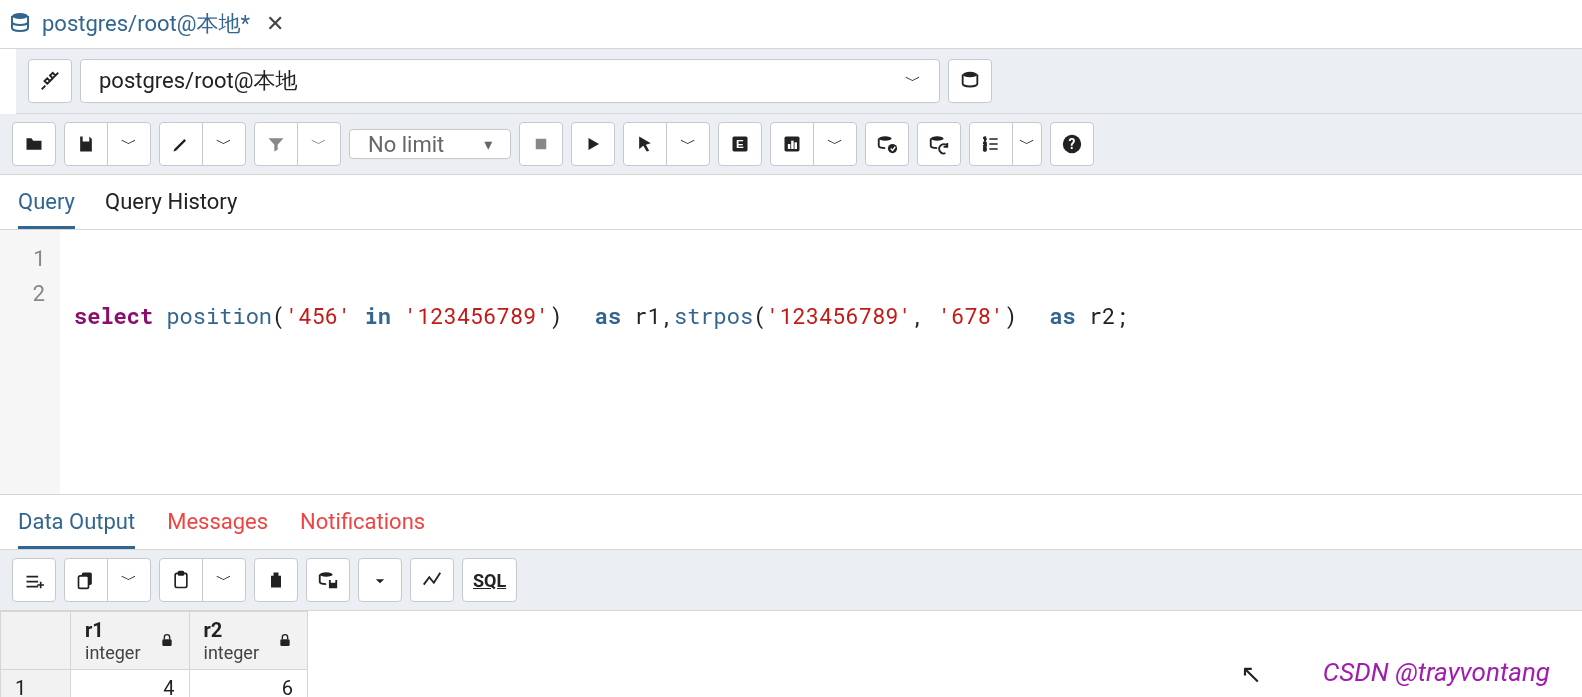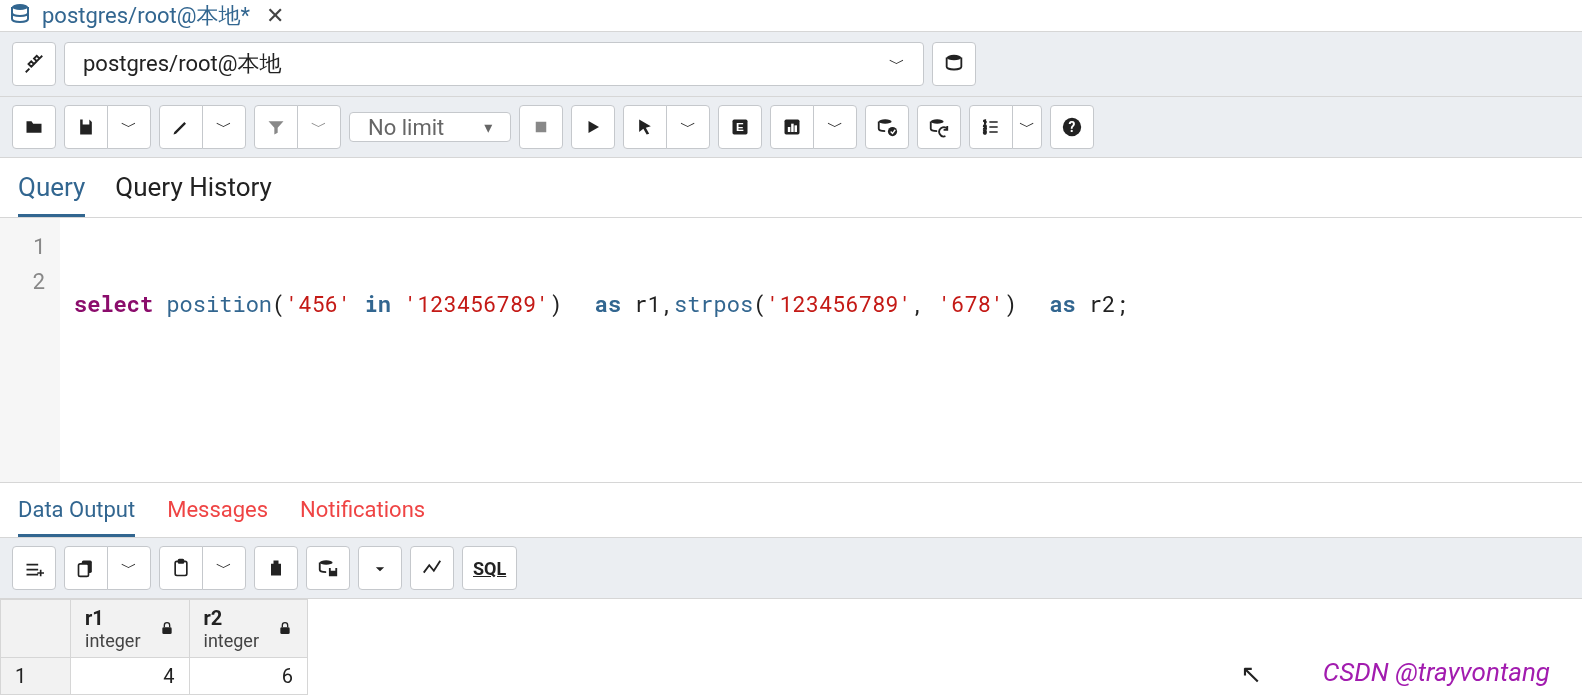--- a/index.html
+++ b/index.html
@@ -11,37 +11,38 @@
     width: 1582px;
     height: 697px;
     overflow: hidden;
     position: relative;
   }
 
   
   .tabbar {
     display: flex;
     align-items: center;
-    height: 32px;
+    height: 49px;
     padding: 0 8px;
     border-bottom: 1px solid #d6d6d6;
     background: #fff;
   }
   .tabbar .db-icon { margin-right: 10px; color:#326690; }
   .tab-title { color:#326690; font-size: 22px; font-weight: 400; }
   .tab-close { margin-left: 16px; font-size: 22px; color:#444; cursor:pointer; line-height:1; }
 
   
   .connbar {
     display:flex;
     align-items:flex-end;
     gap:8px;
     background:#ebeef2;
     padding:10px 12px;
     border-bottom:1px solid #d6d6d6;
+    margin-left:16px;
   }
   .btn {
     background:#fff;
     border:1px solid #c5c8cc;
     border-radius:4px;
     height:44px;
     min-width:44px;
     display:flex;
     align-items:center;
     justify-content:center;
@@ -82,21 +83,21 @@
   .limit-select {
     background:#fff; border:1px solid #c5c8cc; border-radius:4px;
     height:30px; display:flex; align-items:center; gap:40px;
     padding:0 18px; font-size:22px; color:#666; cursor:pointer;
   }
   .limit-select .chev{ color:#666;}
 
   
   .qh-tabs {
     display:flex; gap:30px; padding:14px 18px 0 18px;
-    border-bottom:1px solid #d6d6d6; font-size:26px;
+    border-bottom:1px solid #d6d6d6; font-size:22px;
   }
   .qh-tab { padding-bottom:12px; cursor:pointer; color:#222;}
   .qh-tab.active { color:#326690; border-bottom:3px solid #326690; }
 
   
   .editor { display:flex; font-family: "Roboto Mono","Consolas",monospace; font-size:22px; background:#fff; }
   .gutter { background:#f6f6f6; color:#888; text-align:right; padding:10px 14px; user-select:none; min-width:60px;}
   .gutter div { line-height:1.6; }
   .code { padding:10px 14px; white-space:pre; }
   .code .ln { line-height:1.6; }

